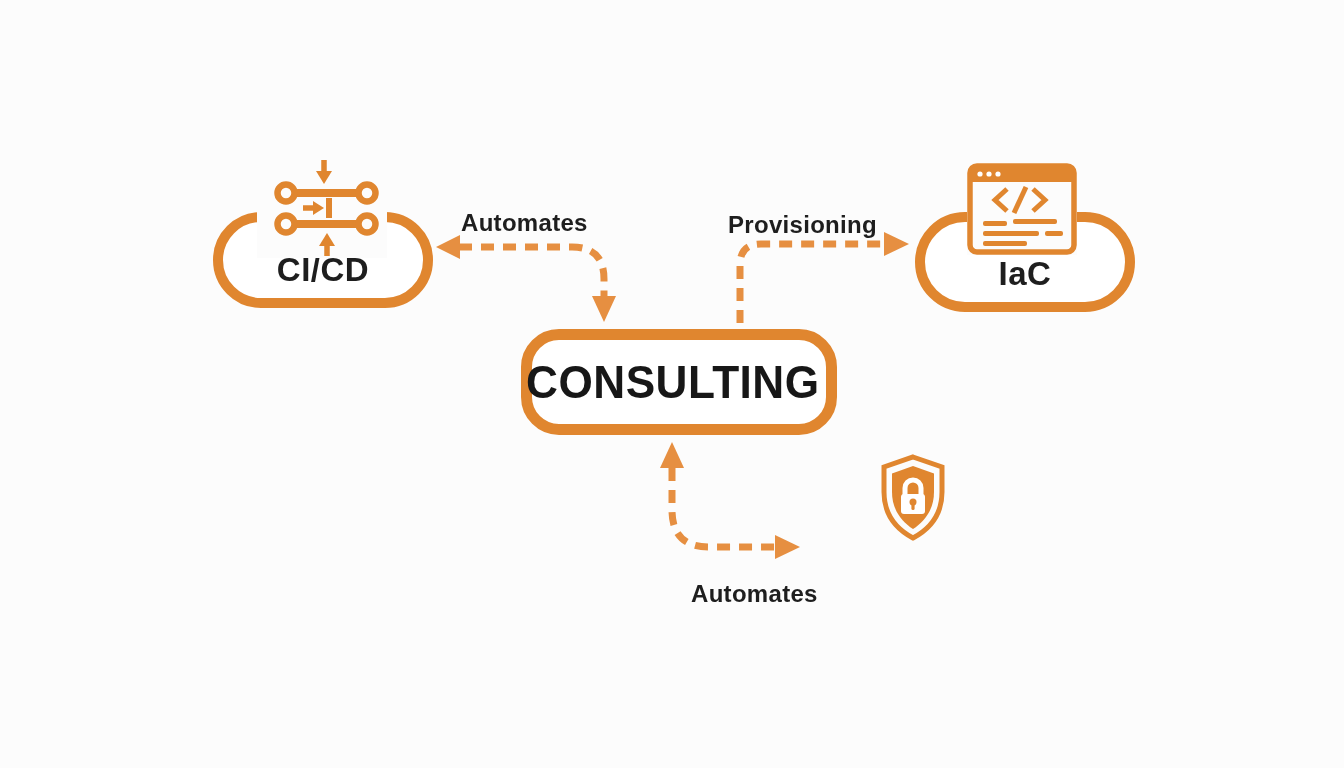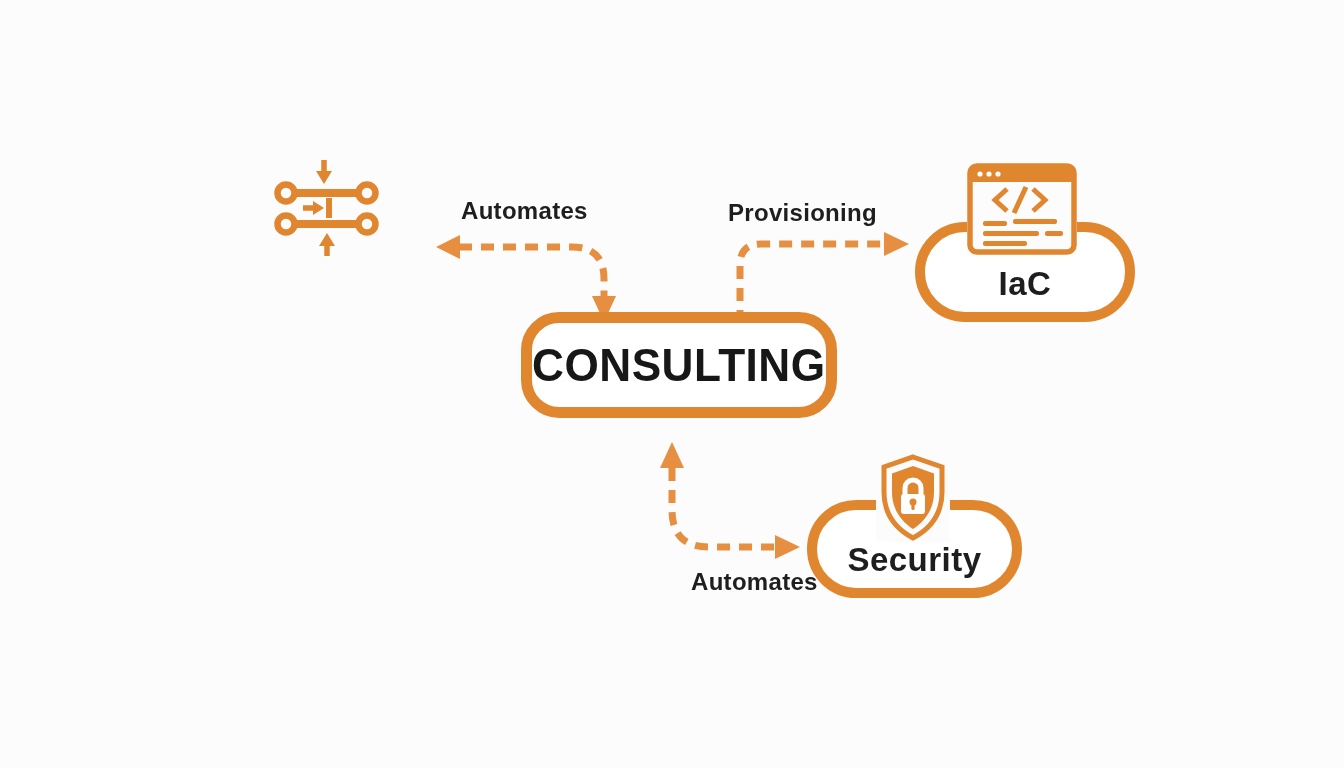--- a/index.html
+++ b/index.html
@@ -13,29 +13,29 @@
   .canvas{position:relative;width:1344px;height:768px;background:var(--bg);overflow:hidden;}
 
   .edges{position:absolute;left:0;top:0;width:1344px;height:768px;}
   .dash{fill:none;stroke:var(--dash);stroke-width:7;stroke-dasharray:13 9;}
   .head{fill:var(--dash);stroke:none;}
 
   .pill{position:absolute;border:10px solid var(--accent);border-radius:999px;background:#fff;
         display:flex;align-items:flex-end;justify-content:center;}
   .pill-label{font-weight:700;font-size:33px;color:var(--ink);padding-bottom:9px;letter-spacing:0.5px;}
 
-  .center-box{position:absolute;left:521px;top:312px;width:316px;height:106px;
+  .center-box{position:absolute;left:521px;top:329px;width:316px;height:106px;
         border:11px solid var(--accent);border-radius:38px;background:#fff;
-        display:flex;align-items:center;justify-content:center;}
+        display:flex;align-items:center;justify-content:flex-end;}
   .center-label{font-weight:700;font-size:46px;color:#171717;letter-spacing:0.5px;
         transform:scaleX(.96);white-space:nowrap;}
 
   .icon-wrap{position:absolute;background:var(--bg);display:flex;align-items:center;justify-content:center;}
 
-  .edge-label{position:absolute;font-weight:700;font-size:24px;color:var(--ink);letter-spacing:0.3px;white-space:nowrap;}
+  .edge-label{position:absolute;font-weight:700;font-size:24px;color:var(--ink);letter-spacing:0.3px;white-space:nowrap;margin-top:12px;}
 
   .stroke{stroke:var(--accent);fill:none;}
   .fillacc{fill:var(--accent);stroke:none;}
 </style>
 </head>
 <body>
 
 <div class="canvas">
 
   <svg class="edges" viewBox="0 0 1344 768">
@@ -48,62 +48,62 @@
       <path class="dash" d="M 740 323 V 265 Q 740 244 761 244 H 884"></path>
       <polygon class="head" points="884,232 884,256 909,244"></polygon>
     </g>
     <g>
       <path class="dash" d="M 672 468 V 510 Q 672 547 709 547 H 775"></path>
       <polygon class="head" points="660,468 684,468 672,442"></polygon>
       <polygon class="head" points="775,535 775,559 800,547"></polygon>
     </g>
   </svg>
 
+  <div class="pill" style="left:213px;top:212px;width:220px;height:96px;">
+    <span class="pill-label">CI/CD</span>
+  </div>
   <div class="icon-wrap" style="left:257px;top:158px;width:130px;height:100px;">
     <svg width="130" height="100" viewBox="0 0 130 100">
       <line class="stroke" x1="40" y1="35" x2="99" y2="35" stroke-width="8"></line>
       <line class="stroke" x1="40" y1="66" x2="99" y2="66" stroke-width="8"></line>
       <circle class="stroke" cx="29" cy="35" r="8.5" stroke-width="6.5" fill="#FCFCFC"></circle>
       <circle class="stroke" cx="110" cy="35" r="8.5" stroke-width="6.5" fill="#FCFCFC"></circle>
       <circle class="stroke" cx="29" cy="66" r="8.5" stroke-width="6.5" fill="#FCFCFC"></circle>
       <circle class="stroke" cx="110" cy="66" r="8.5" stroke-width="6.5" fill="#FCFCFC"></circle>
       <line class="stroke" x1="67" y1="2" x2="67" y2="14" stroke-width="5.5"></line>
       <polygon class="fillacc" points="59,13 75,13 67,26"></polygon>
       <line class="stroke" x1="70" y1="98" x2="70" y2="87" stroke-width="5.5"></line>
       <polygon class="fillacc" points="62,88 78,88 70,75"></polygon>
       <line class="stroke" x1="46" y1="50" x2="57" y2="50" stroke-width="5.5"></line>
       <polygon class="fillacc" points="56,43 56,57 67,50"></polygon>
       <line class="stroke" x1="72" y1="40" x2="72" y2="60" stroke-width="6"></line>
     </svg>
   </div>
 
-  <div class="pill" style="left:915px;top:222px;width:220px;height:100px;">
+  <div class="pill" style="left:915px;top:212px;width:220px;height:100px;">
     <span class="pill-label">IaC</span>
   </div>
   <div class="icon-wrap" style="left:967px;top:163px;width:110px;height:92px;">
     <svg width="110" height="92" viewBox="0 0 110 92">
       <rect x="3" y="3" width="104" height="86" rx="7" fill="#fff" class="stroke" stroke-width="5.5"></rect>
       <path class="fillacc" d="M10 3 h90 a7 7 0 0 1 7 7 v9 H3 v-9 a7 7 0 0 1 7-7 z"></path>
       <circle cx="13" cy="11" r="2.6" fill="#fff"></circle>
       <circle cx="22" cy="11" r="2.6" fill="#fff"></circle>
       <circle cx="31" cy="11" r="2.6" fill="#fff"></circle>
       <polyline class="stroke" points="40,26 28,37 40,48" stroke-width="5"></polyline>
       <line class="stroke" x1="47" y1="50" x2="59" y2="24" stroke-width="5"></line>
       <polyline class="stroke" points="66,26 78,37 66,48" stroke-width="5"></polyline>
       <rect class="fillacc" x="16" y="58" width="24" height="5" rx="2"></rect>
       <rect class="fillacc" x="46" y="56" width="44" height="5" rx="2"></rect>
       <rect class="fillacc" x="16" y="68" width="56" height="5" rx="2"></rect>
       <rect class="fillacc" x="78" y="68" width="18" height="5" rx="2"></rect>
       <rect class="fillacc" x="16" y="78" width="44" height="5" rx="2"></rect>
     </svg>
   </div>
 
-  <div class="pill" style="left:807px;top:500px;width:215px;height:98px;">
-    <span class="pill-label">Security</span>
-  </div>
   <div class="icon-wrap" style="left:876px;top:454px;width:74px;height:88px;">
     <svg width="74" height="88" viewBox="0 0 74 88">
       <path d="M37 3 L66 13 V38 C66 62 52 76 37 84 C22 76 8 62 8 38 V13 Z" fill="#fff" class="stroke" stroke-width="5"></path>
       <path class="fillacc" d="M37 12 L58 19.5 V38 C58 56 48 68 37 75 C26 68 16 56 16 38 V19.5 Z"></path>
       <path d="M29 41 v-7 a8 8 0 0 1 16 0 v7" fill="none" stroke="#fff" stroke-width="5"></path>
       <rect x="25" y="40" width="24" height="20" rx="3" fill="#fff"></rect>
       <circle class="fillacc" cx="37" cy="48" r="3.5"></circle>
       <rect class="fillacc" x="35.4" y="50" width="3.2" height="6" rx="1.5"></rect>
     </svg>
   </div>

